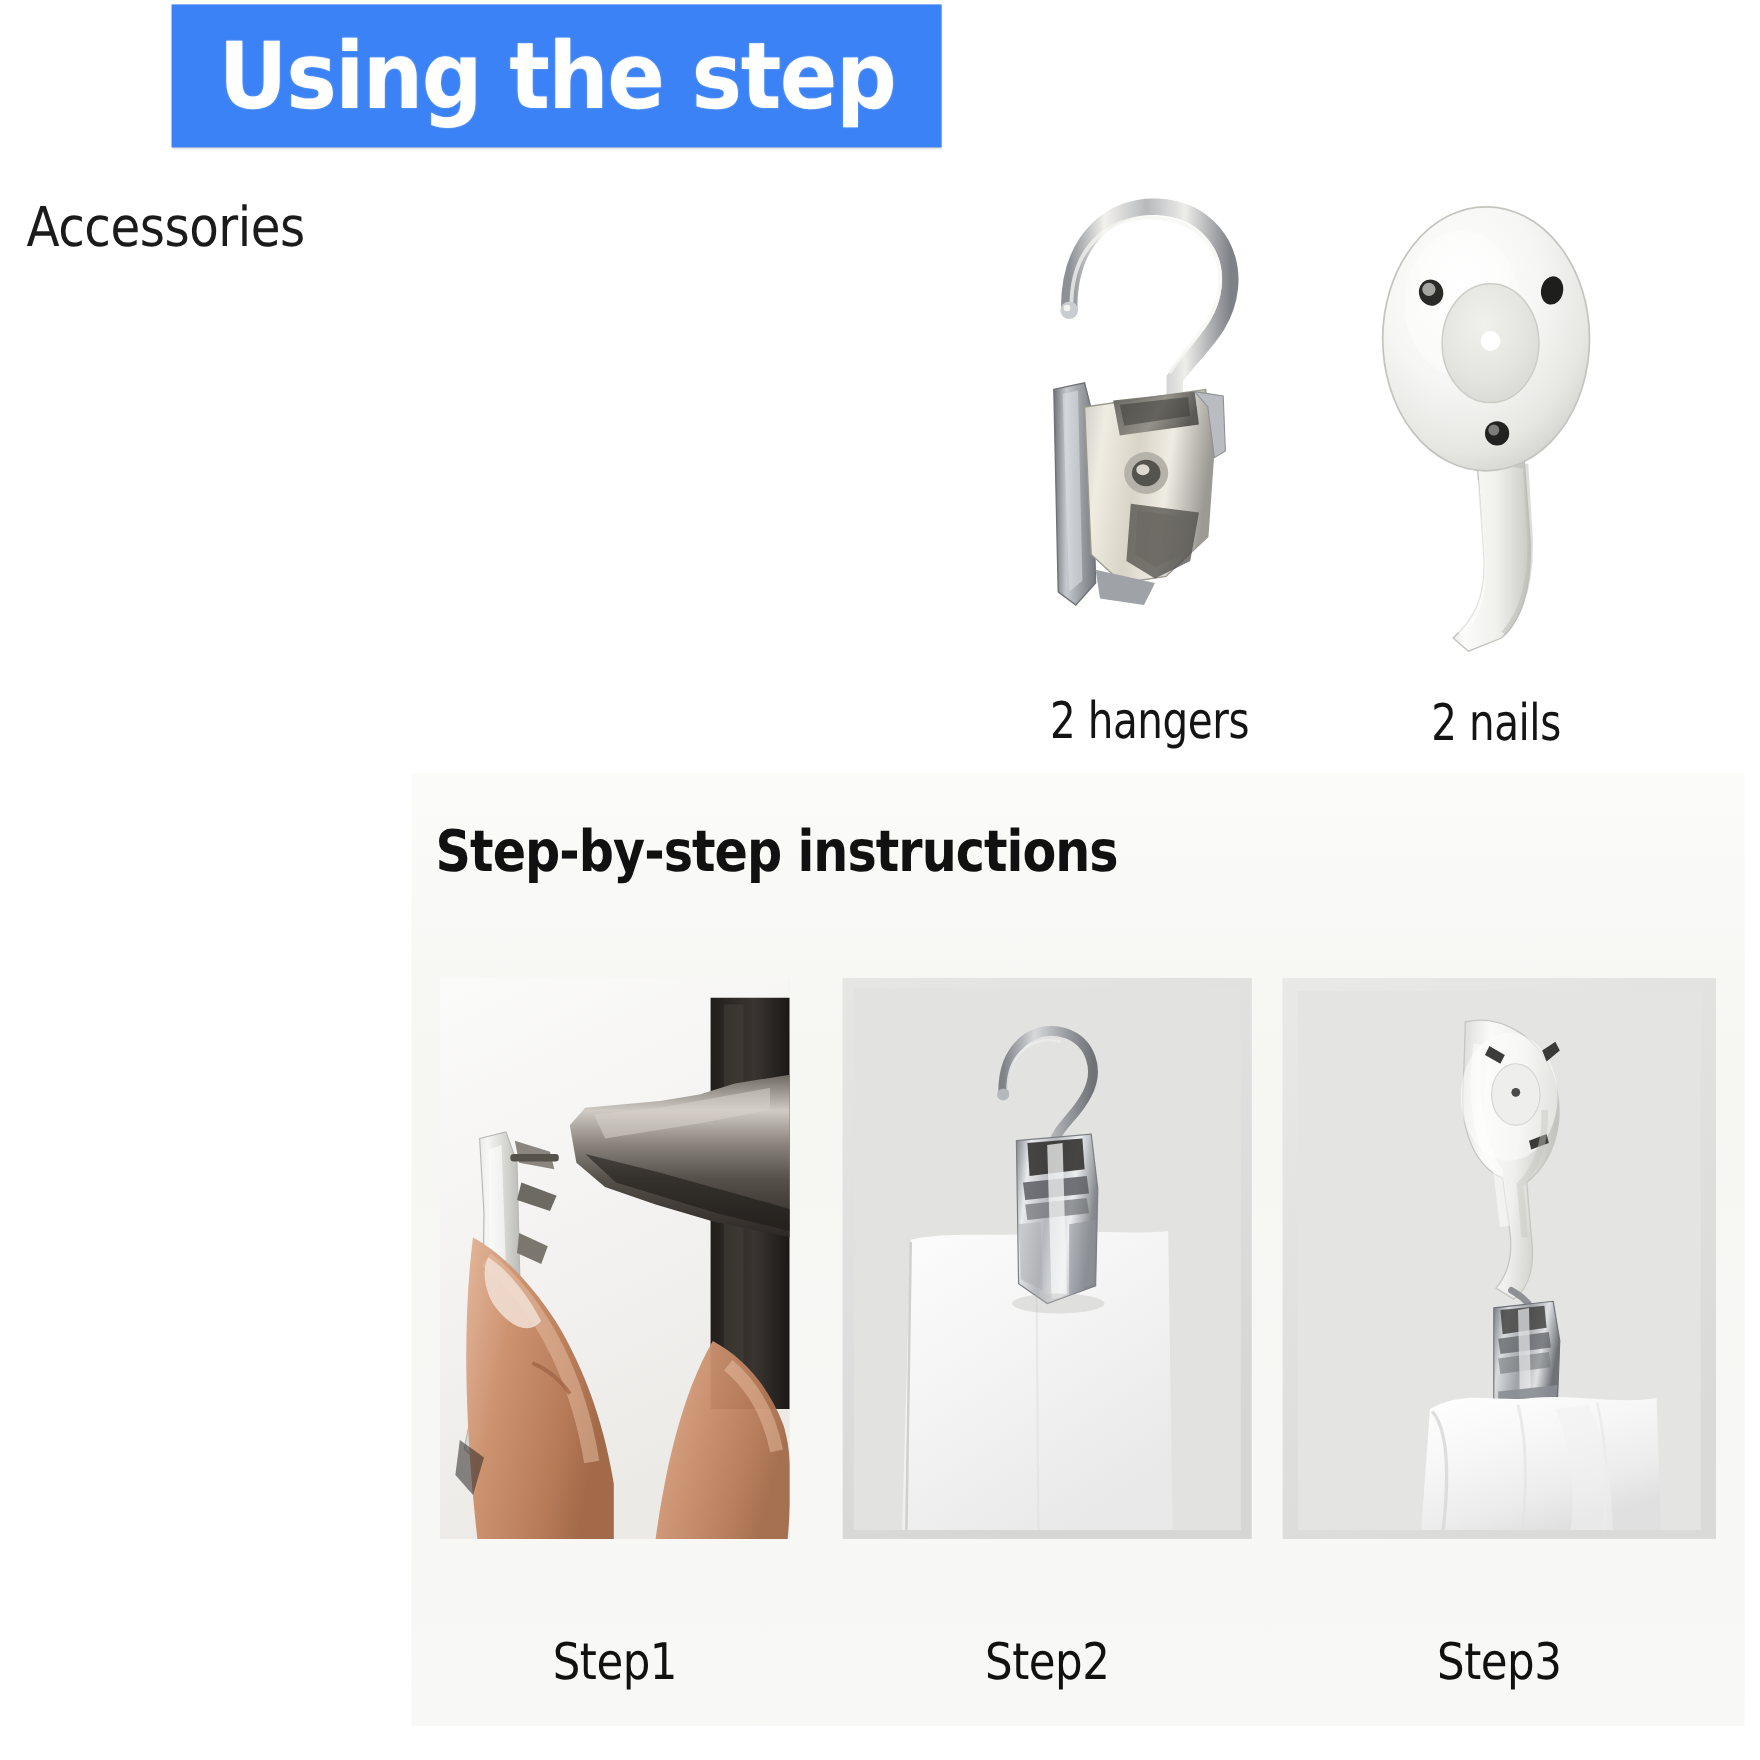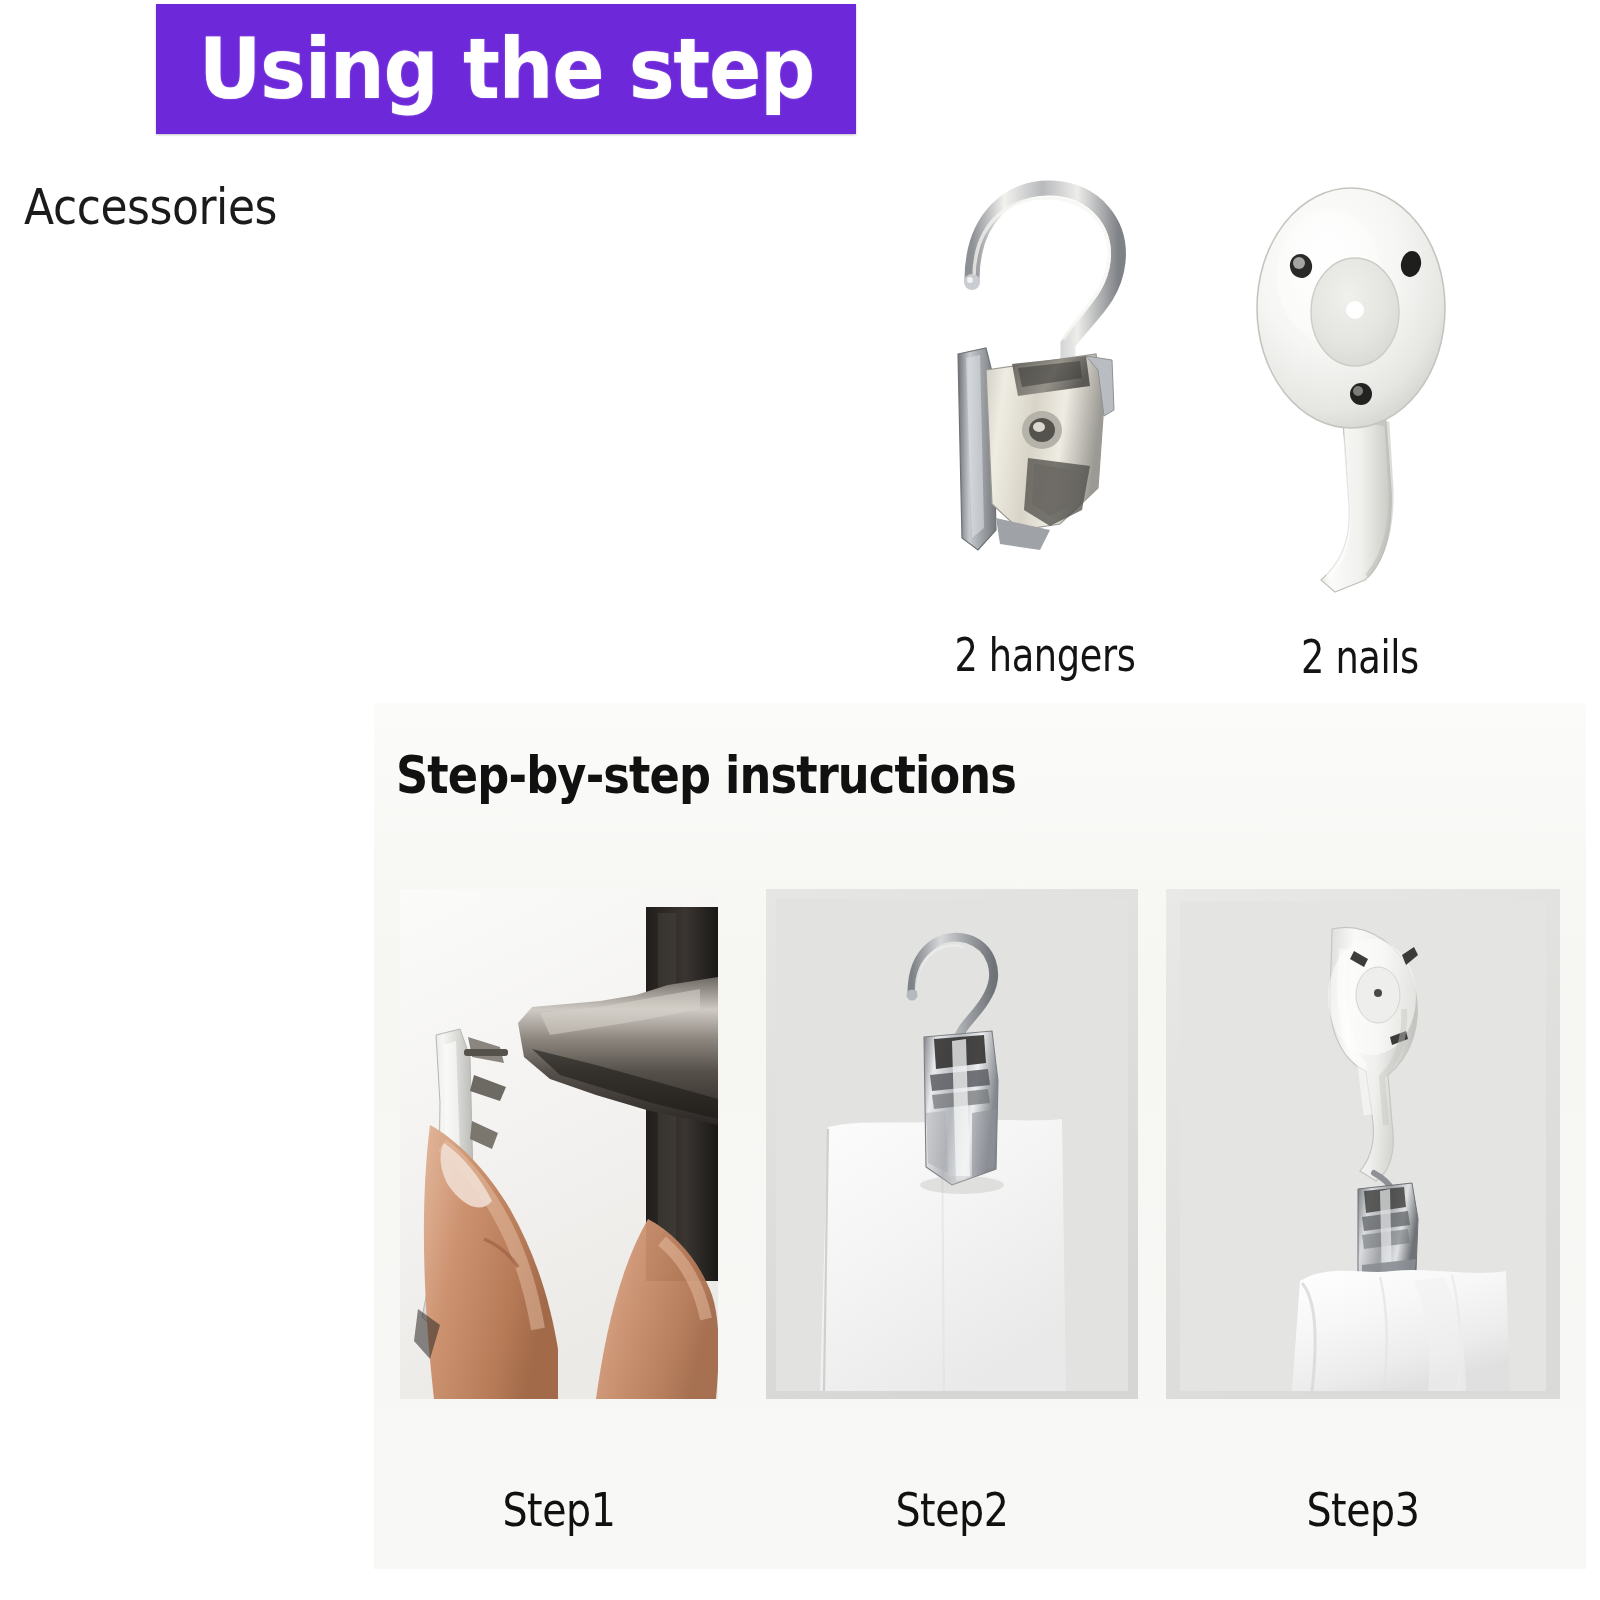--- a/index.html
+++ b/index.html
@@ -16,21 +16,21 @@
     background: #ffffff;
   }
 
   
   #title-banner {
     position: absolute;
     left: 156px;
     top: 4px;
     width: 700px;
     height: 130px;
-    background: #6d28d9;
+    background: #3b82f6;
     display: flex;
     align-items: center;
     justify-content: center;
     box-shadow: 0 1px 2px rgba(0,0,0,0.25);
   }
   #title-banner .title-text {
     color: #ffffff;
     font-family: "DejaVu Sans", sans-serif;
     font-weight: bold;
     font-size: 84px;

